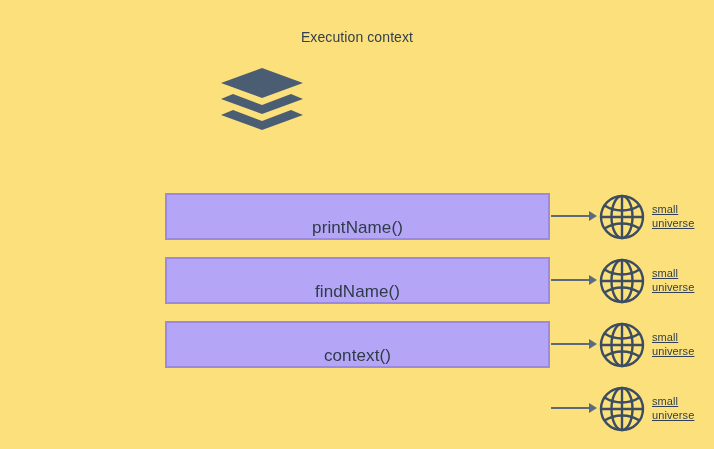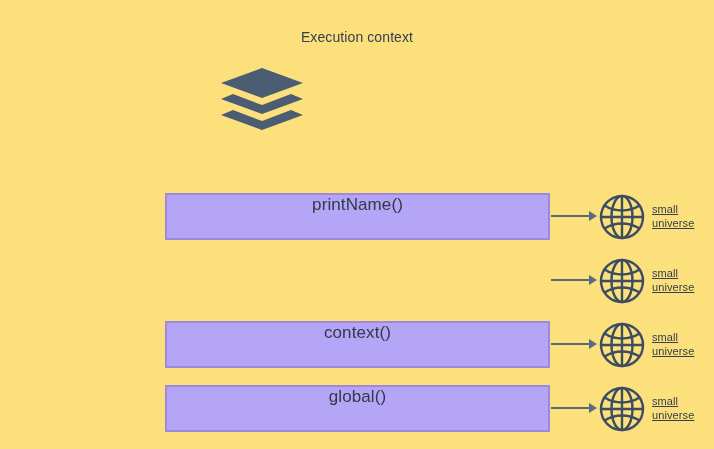--- a/index.html
+++ b/index.html
@@ -61,21 +61,21 @@
   .frame-box {
     position: absolute;
     left: 165px;
     top: 0;
     width: 385px;
     height: 47px;
     box-sizing: border-box;
     background: #b5a5f7;
     border: 2px solid #9b8ae0;
     display: flex;
-    align-items: flex-start;
+    align-items: flex-end;
     justify-content: center;
   }
   .frame-label {
     font-size: 17px;
     line-height: 20px;
     color: #2f3b49;
     letter-spacing: 0.1px;
     white-space: nowrap;
   }
   .arrow {
@@ -141,20 +141,23 @@
             <path d="M6.5 12.5 C12 16 18 17.5 24 17.5 C30 17.5 36 16 41.5 12.5"></path>
             <path d="M6.5 35.5 C12 32 18 30.5 24 30.5 C30 30.5 36 32 41.5 35.5"></path>
           </g>
         </svg>
       </div>
       <div class="universe-label">small
 universe</div>
     </div>
 
     <div class="row" style="top:257px">
+      <div class="frame-box">
+        <span class="frame-label">findName()</span>
+      </div>
       <div class="arrow">
         <svg viewBox="0 0 46 14" width="46" height="14" aria-hidden="true">
           <line x1="0" y1="7" x2="38" y2="7" stroke="#5a6b80" stroke-width="2"></line>
           <polygon points="38,2 46,7 38,12" fill="#5a6b80"></polygon>
         </svg>
       </div>
       <div class="globe-icon">
         <svg viewBox="0 0 48 48" width="48" height="48" aria-hidden="true">
           <g fill="none" stroke="#3c4d61" stroke-width="2.4">
             <circle cx="24" cy="24" r="21"></circle>
@@ -190,23 +193,20 @@
             <path d="M6.5 12.5 C12 16 18 17.5 24 17.5 C30 17.5 36 16 41.5 12.5"></path>
             <path d="M6.5 35.5 C12 32 18 30.5 24 30.5 C30 30.5 36 32 41.5 35.5"></path>
           </g>
         </svg>
       </div>
       <div class="universe-label">small
 universe</div>
     </div>
 
     <div class="row" style="top:385px">
-      <div class="frame-box">
-        <span class="frame-label">global()</span>
-      </div>
       <div class="arrow">
         <svg viewBox="0 0 46 14" width="46" height="14" aria-hidden="true">
           <line x1="0" y1="7" x2="38" y2="7" stroke="#5a6b80" stroke-width="2"></line>
           <polygon points="38,2 46,7 38,12" fill="#5a6b80"></polygon>
         </svg>
       </div>
       <div class="globe-icon">
         <svg viewBox="0 0 48 48" width="48" height="48" aria-hidden="true">
           <g fill="none" stroke="#3c4d61" stroke-width="2.4">
             <circle cx="24" cy="24" r="21"></circle>

